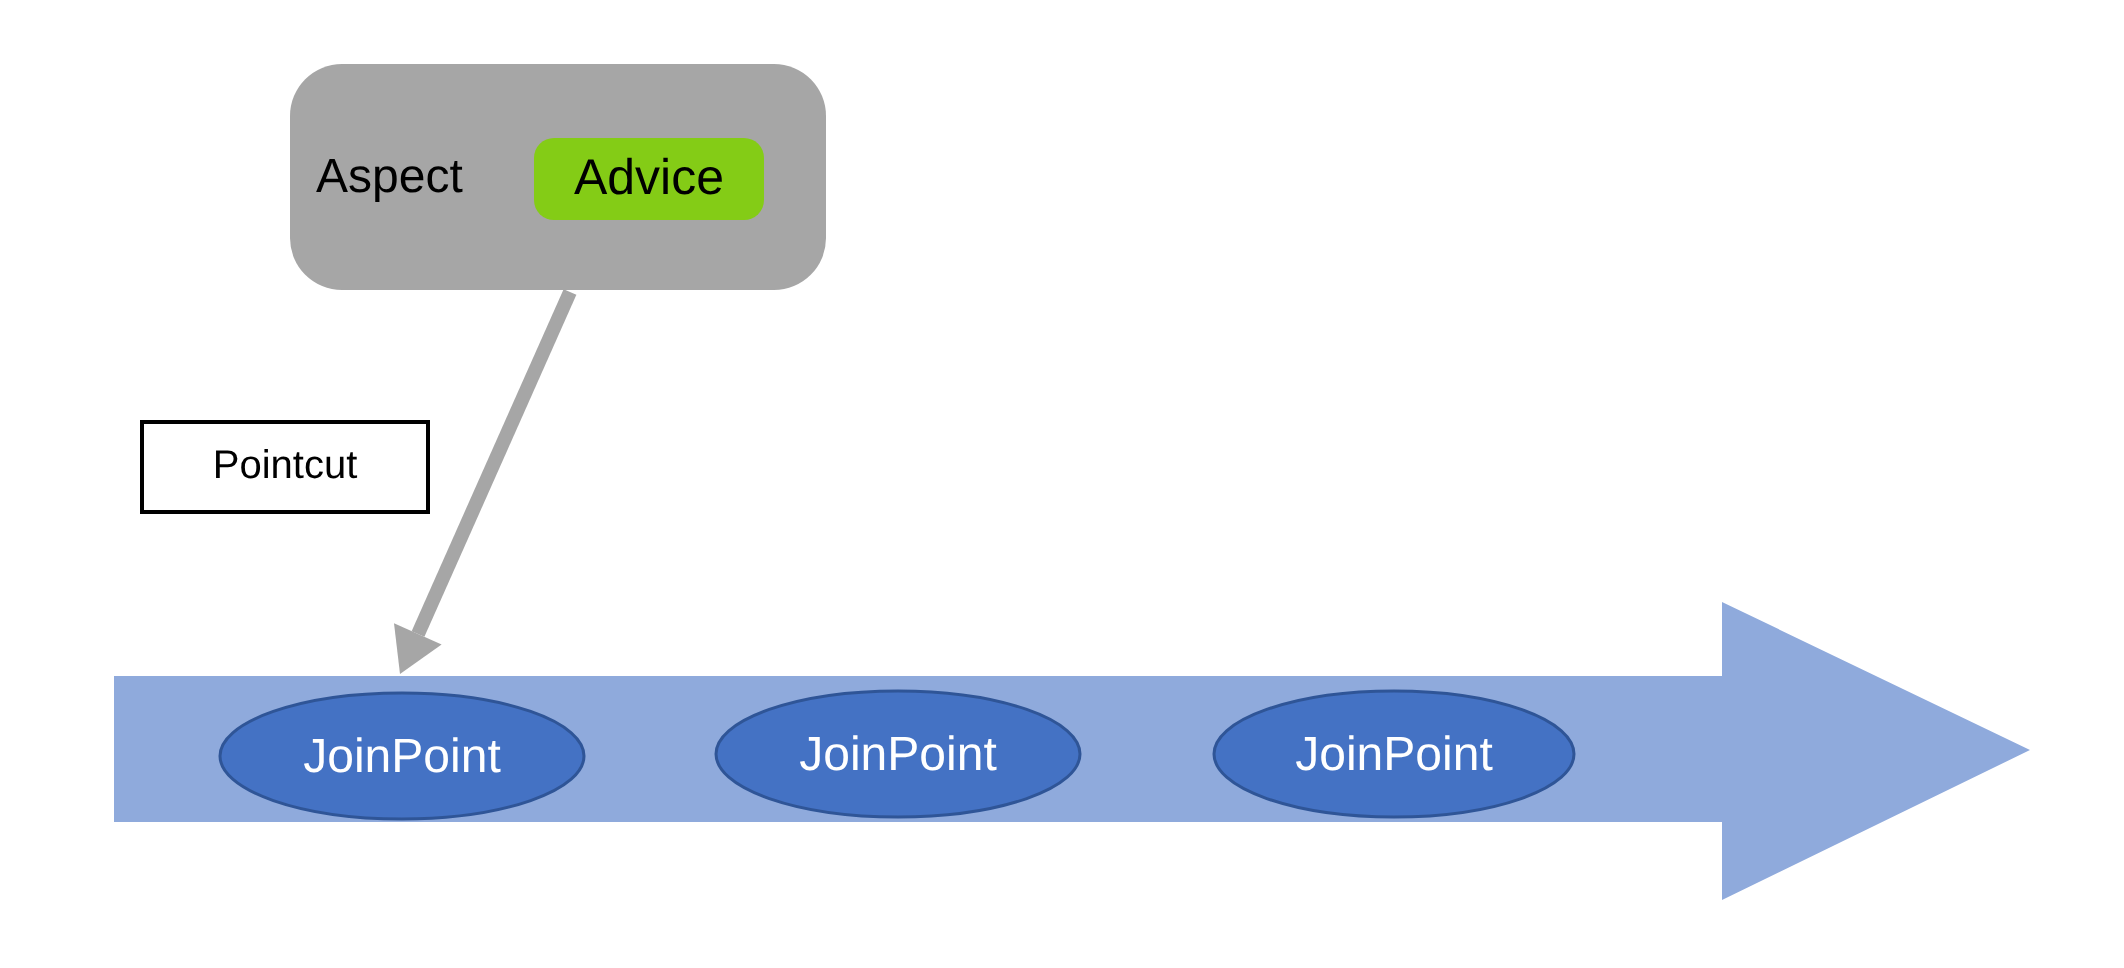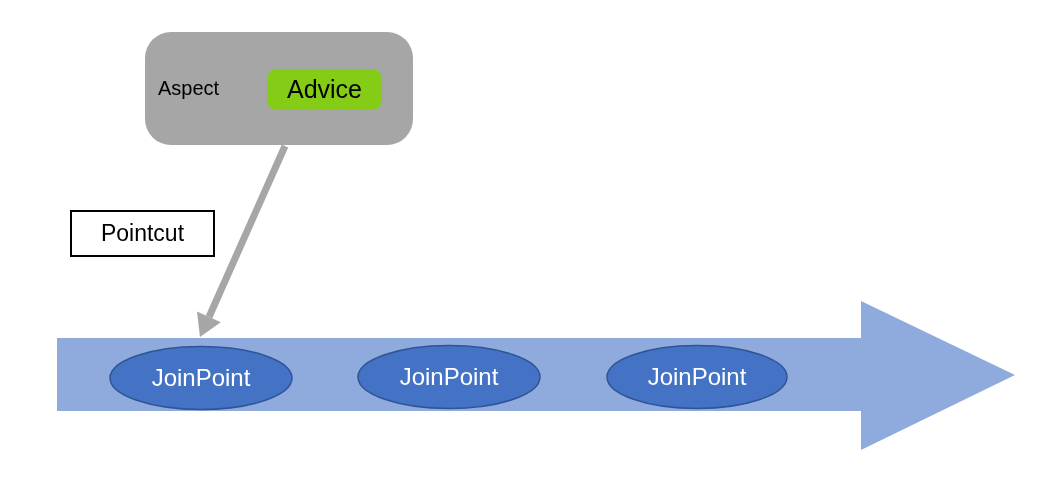--- a/index.html
+++ b/index.html
@@ -27,21 +27,21 @@
     width: 268px; height: 113px;
     background: #A6A6A6;
     border-radius: 26px;
   }
   .aspect-label {
     position: absolute;
     left: 13px; top: 0;
     height: 113px;
     display: flex;
     align-items: center;
-    font-size: 20px;
+    font-size: 24px;
     color: #000000;
   }
   .advice-box {
     position: absolute;
     left: 122px; top: 37px;
     width: 115px; height: 41px;
     background: #84cc16;
     border-radius: 10px;
     display: flex;
     align-items: center;
@@ -57,21 +57,21 @@
     position: absolute;
     left: 70px; top: 210px;
     width: 145px; height: 47px;
     background: #FFFFFF;
     border: 2px solid #000000;
     display: flex;
     align-items: center;
     justify-content: center;
   }
   .pointcut-label {
-    font-size: 23px;
+    font-size: 20px;
     color: #000000;
   }
 
   .joinpoint-text {
     font-family: "Liberation Sans", sans-serif;
     font-size: 24px;
     fill: #ffffff;
   }
 </style>
 </head>

